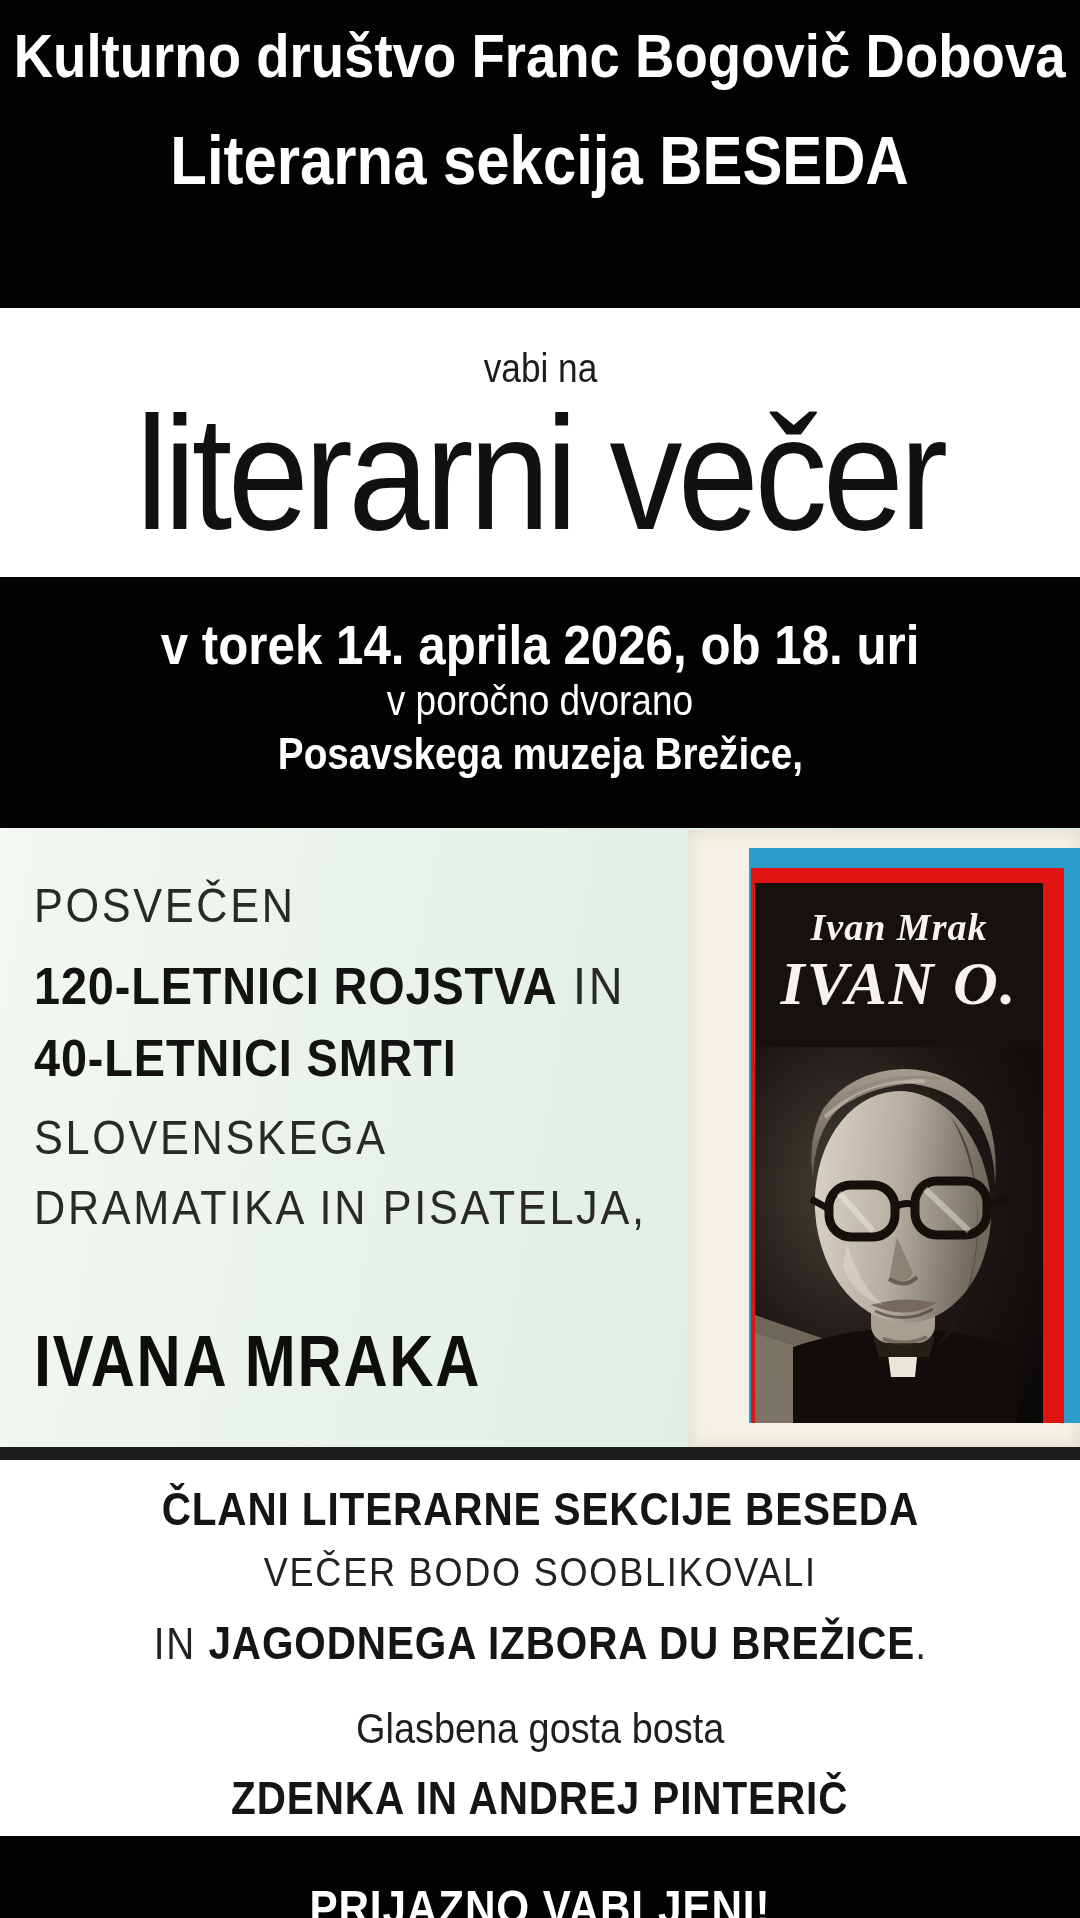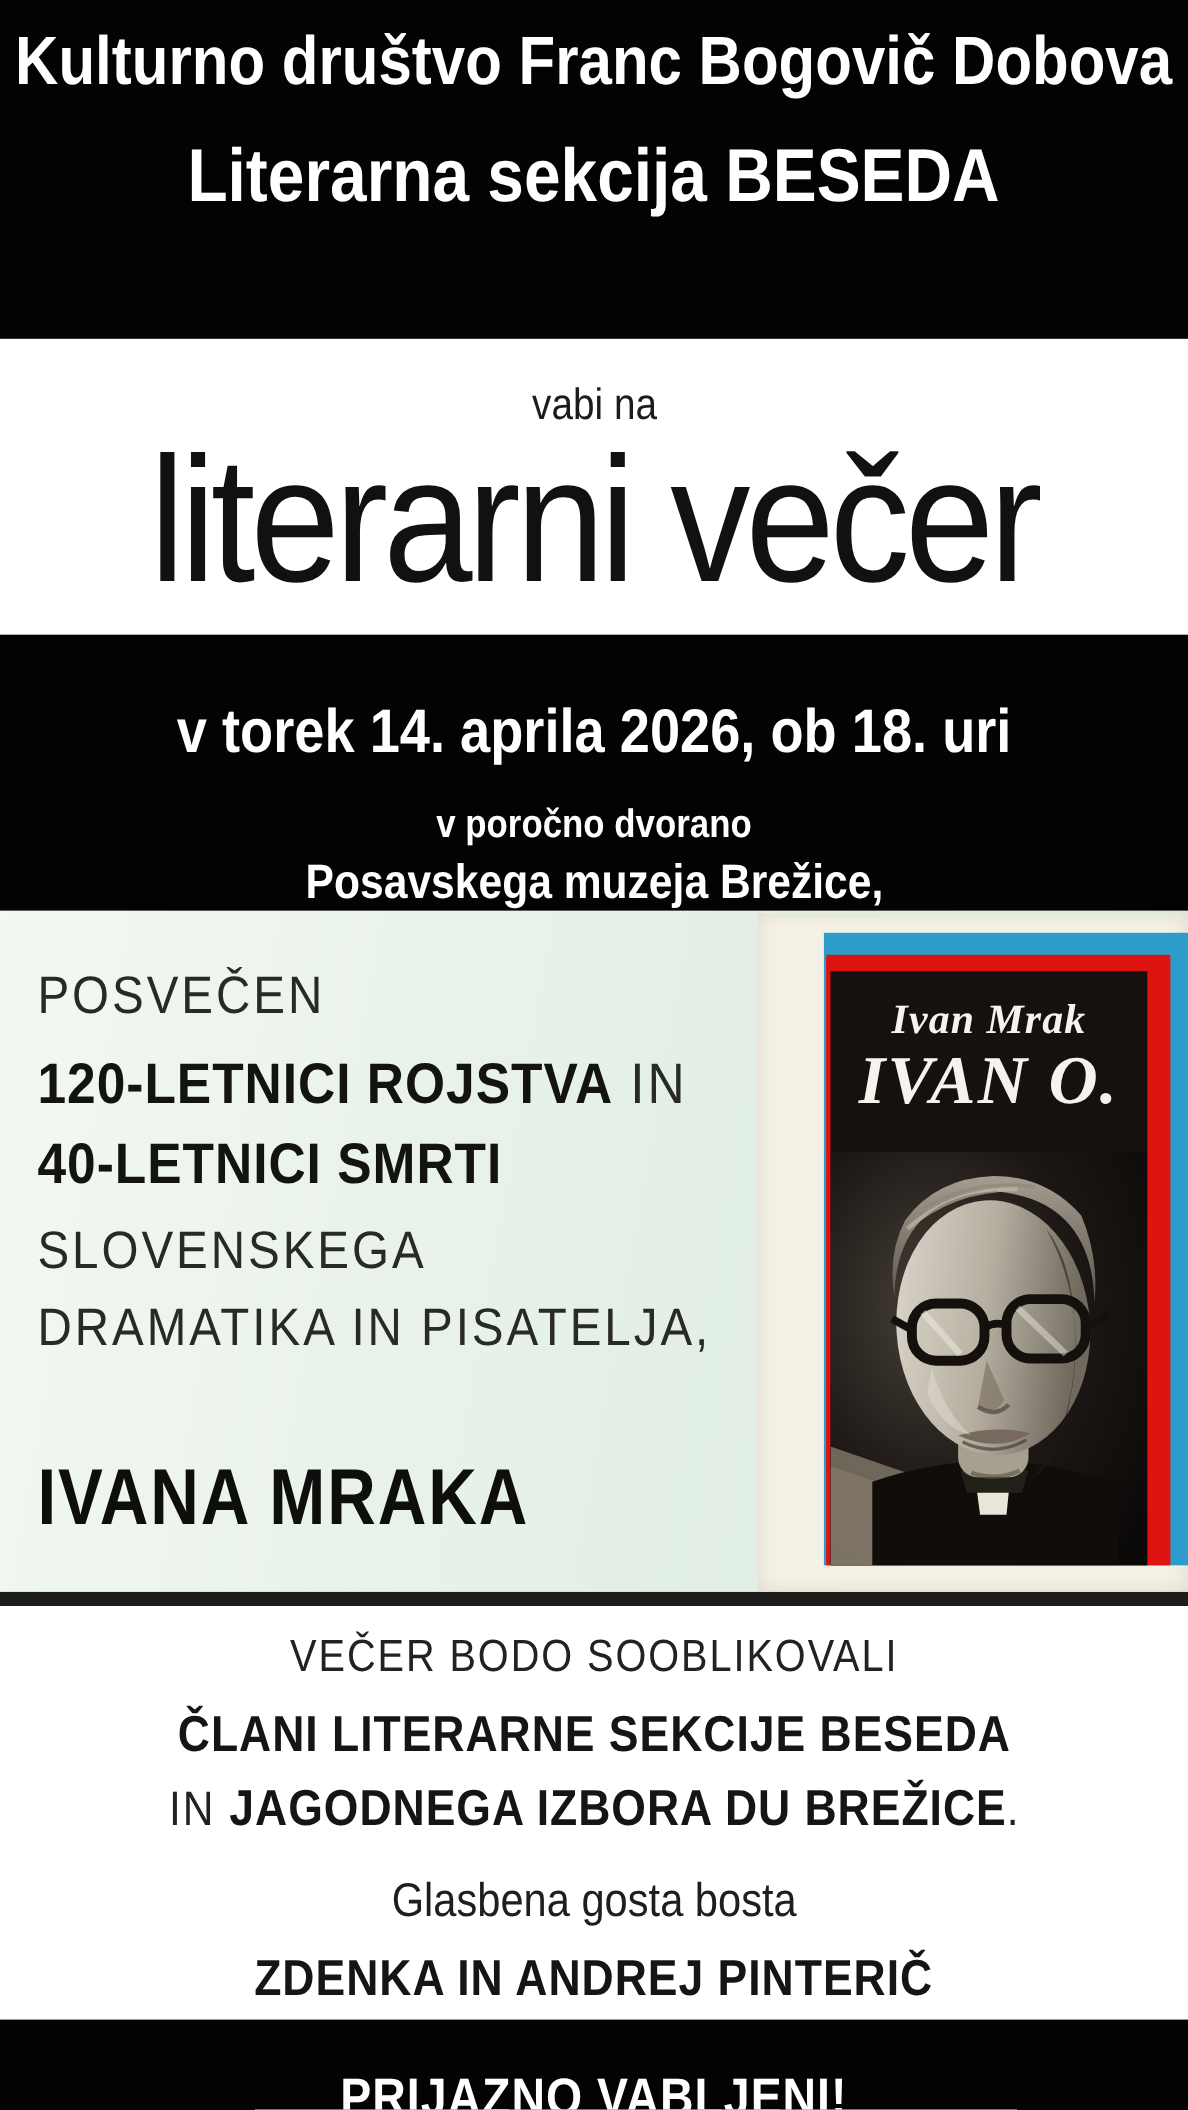--- a/index.html
+++ b/index.html
@@ -27,24 +27,24 @@
   .invite{height:269px;text-align:center;color:#161616;position:relative;border-radius:16px;}
   .invite .small{position:absolute;top:38px;left:0;right:0;font-size:40px;font-weight:400;color:#1c1c1c;}
   .invite .big{
     position:absolute;top:72px;left:0;right:0;
     font-size:162px;font-weight:400;letter-spacing:-5px;color:#111;
   }
   .invite .big .cx{transform:scaleX(.9);}
   
   .banner-date{
     height:251px;background:#030303;color:#fff;text-align:center;
-    display:flex;flex-direction:column;align-items:center;padding-top:56px;
+    display:flex;flex-direction:column;align-items:center;padding-top:36px;
   }
   .banner-date .dt{font-size:56px;font-weight:700;line-height:64px;}
-  .banner-date .v1{font-size:36px;font-weight:700;line-height:48px;margin-top:28px;}
+  .banner-date .v1{font-size:42px;font-weight:400;line-height:48px;}
   .banner-date .v2{font-size:44px;font-weight:700;line-height:52px;margin-top:3px;}
   
   .main{
     position:relative;height:619px;
     background:linear-gradient(100deg,#f3f8f2 0%,#e6f1e8 45%,#daeadf 100%);
   }
   .dedication{position:absolute;left:34px;top:0;width:640px;color:#20201e;}
   .ded-line{position:absolute;left:0;white-space:nowrap;}
   .ded-light{font-size:48px;font-weight:400;letter-spacing:3px;color:#292927;}
   .ded-bold{font-size:52px;font-weight:700;letter-spacing:1px;color:#131312;}
@@ -210,25 +210,25 @@
             </svg>
           </div>
         </div>
       </div>
     </div>
   </div>
 
   <div class="divider"></div>
 
   <div class="program">
+    <div class="pr-line pr-bold">
+      <span class="cx">ČLANI LITERARNE SEKCIJE BESEDA</span>
+    </div>
     <div class="pr-line pr-l1">
       <span class="cx">VEČER BODO SOOBLIKOVALI</span>
-    </div>
-    <div class="pr-line pr-bold">
-      <span class="cx">ČLANI LITERARNE SEKCIJE BESEDA</span>
     </div>
     <div class="pr-line pr-bold pr-mix">
       <span class="cx"><span class="in">IN </span><span>JAGODNEGA IZBORA DU BREŽICE</span><span class="dot">.</span></span>
     </div>
     <div class="pr-line pr-l4">
       <span class="cx">Glasbena gosta bosta</span>
     </div>
     <div class="pr-line pr-bold">
       <span class="cx">ZDENKA IN ANDREJ PINTERIČ</span>
     </div>

